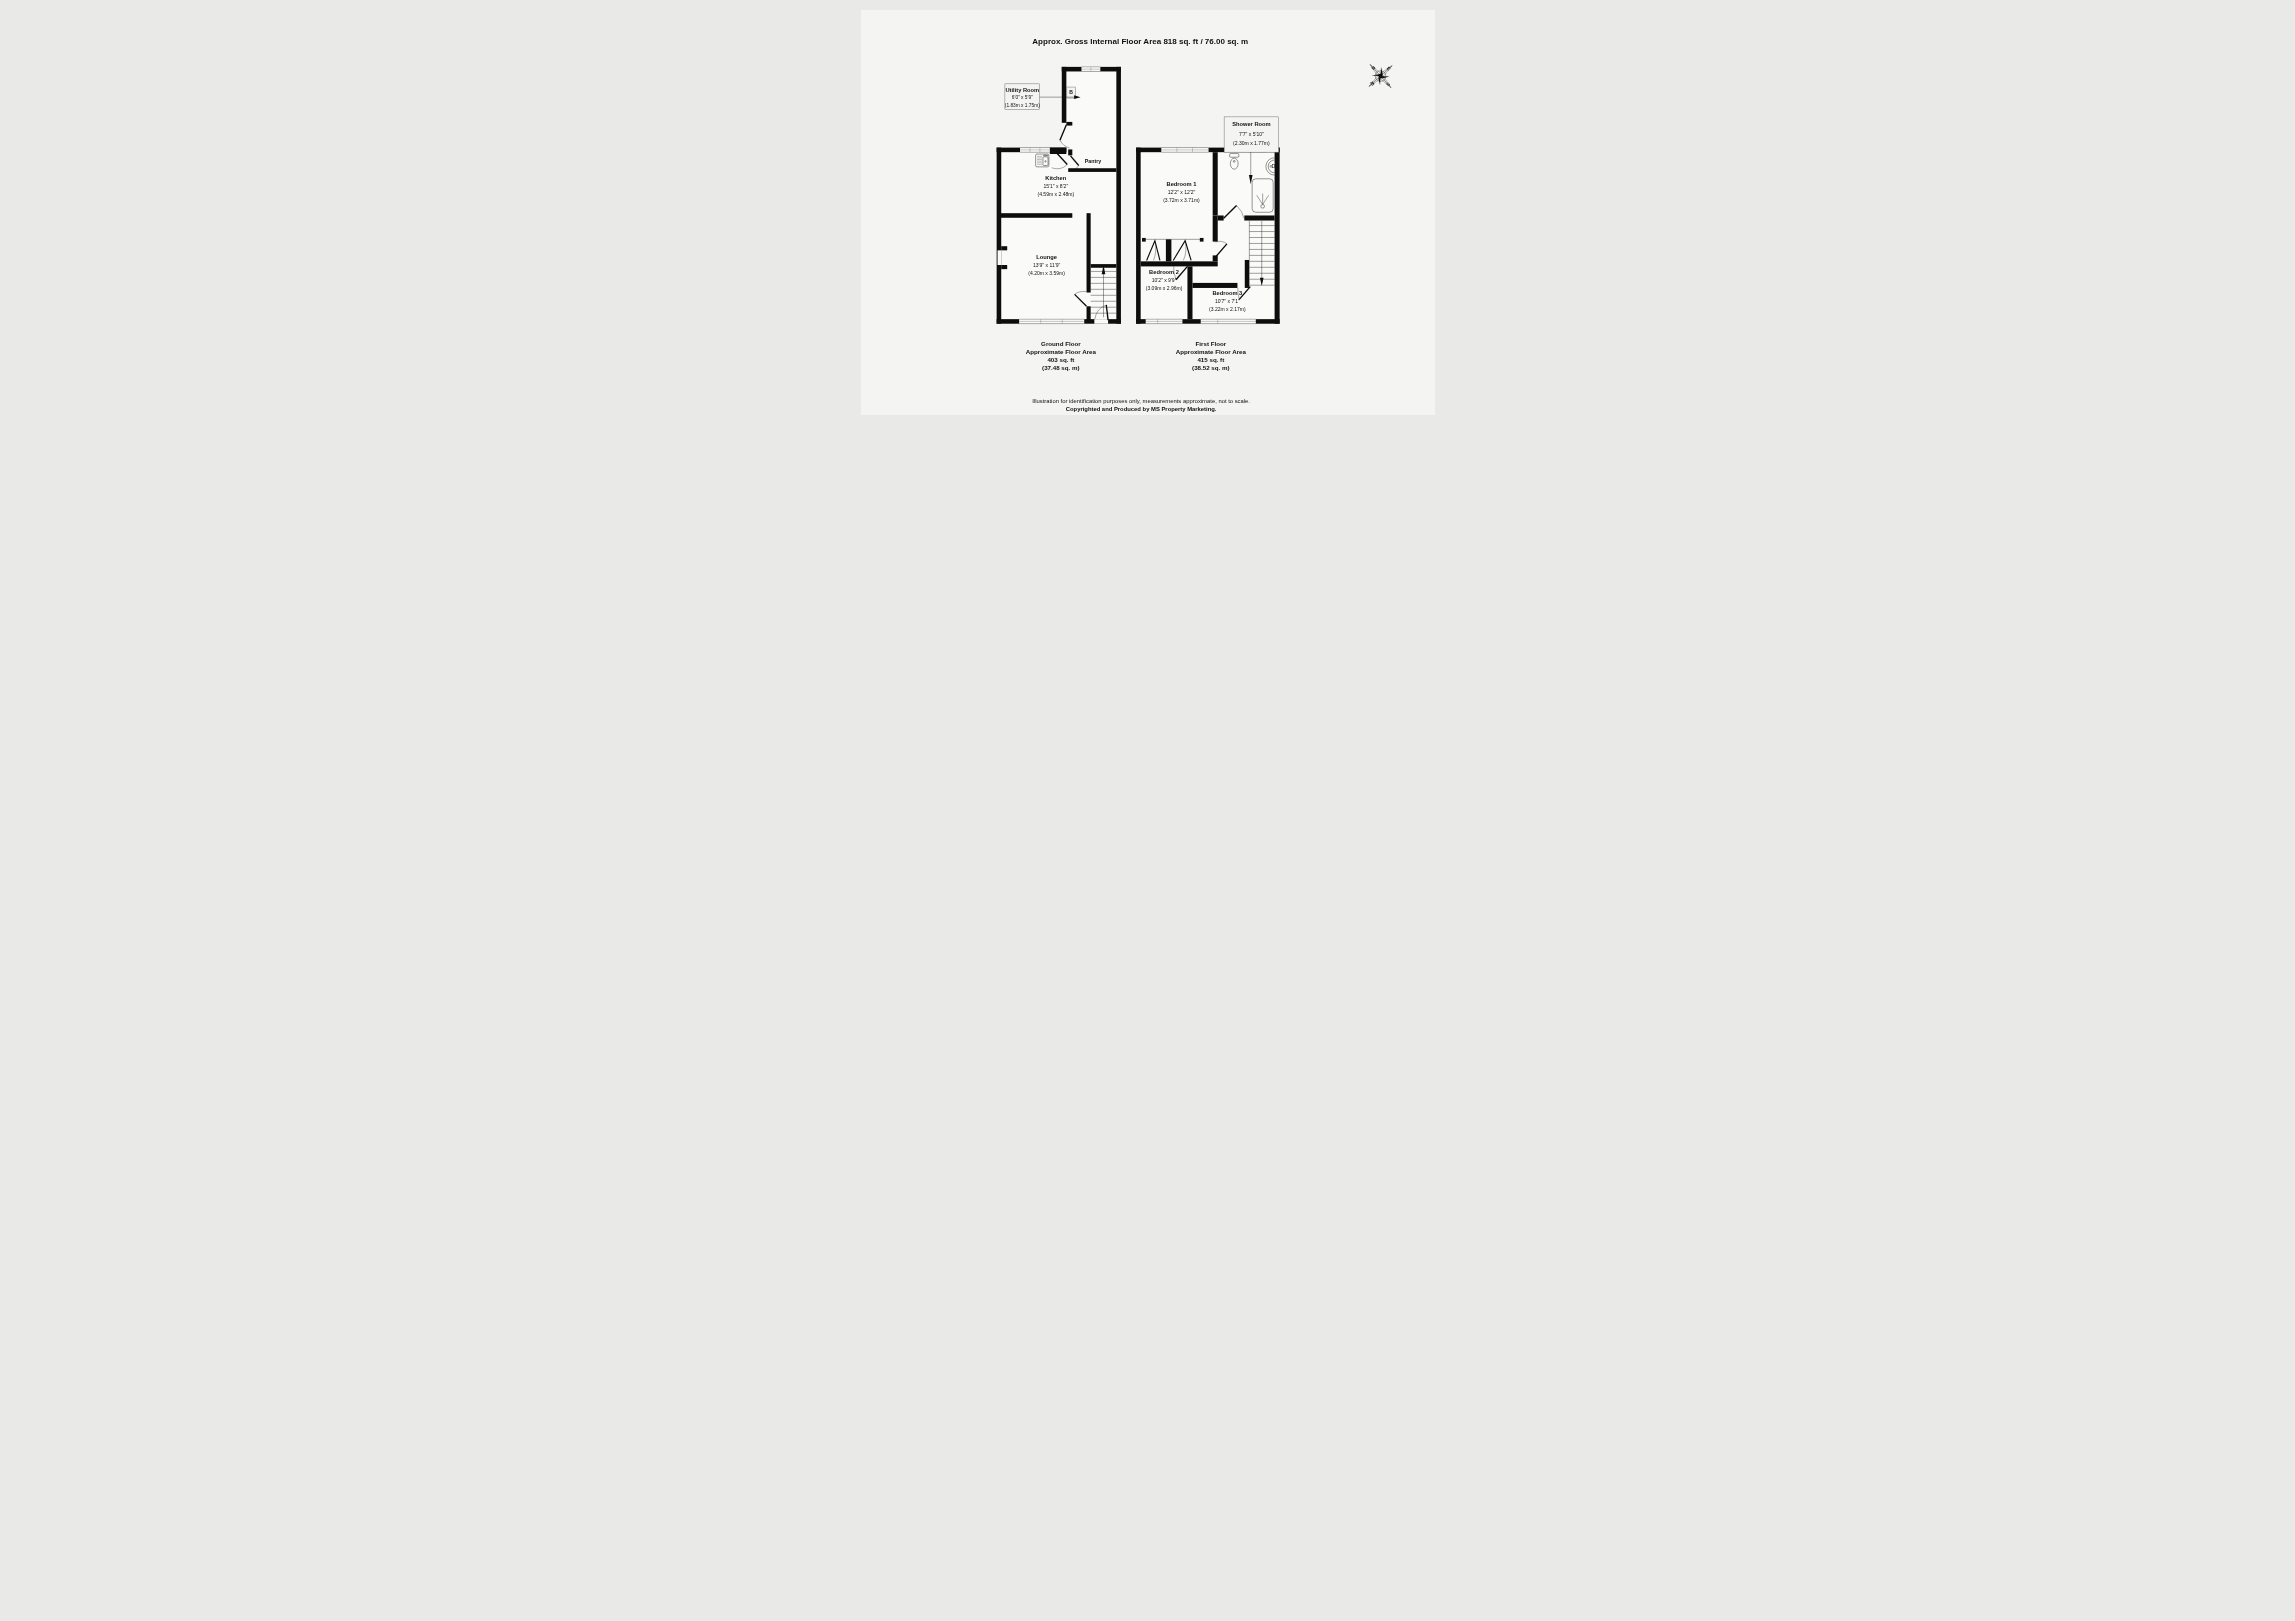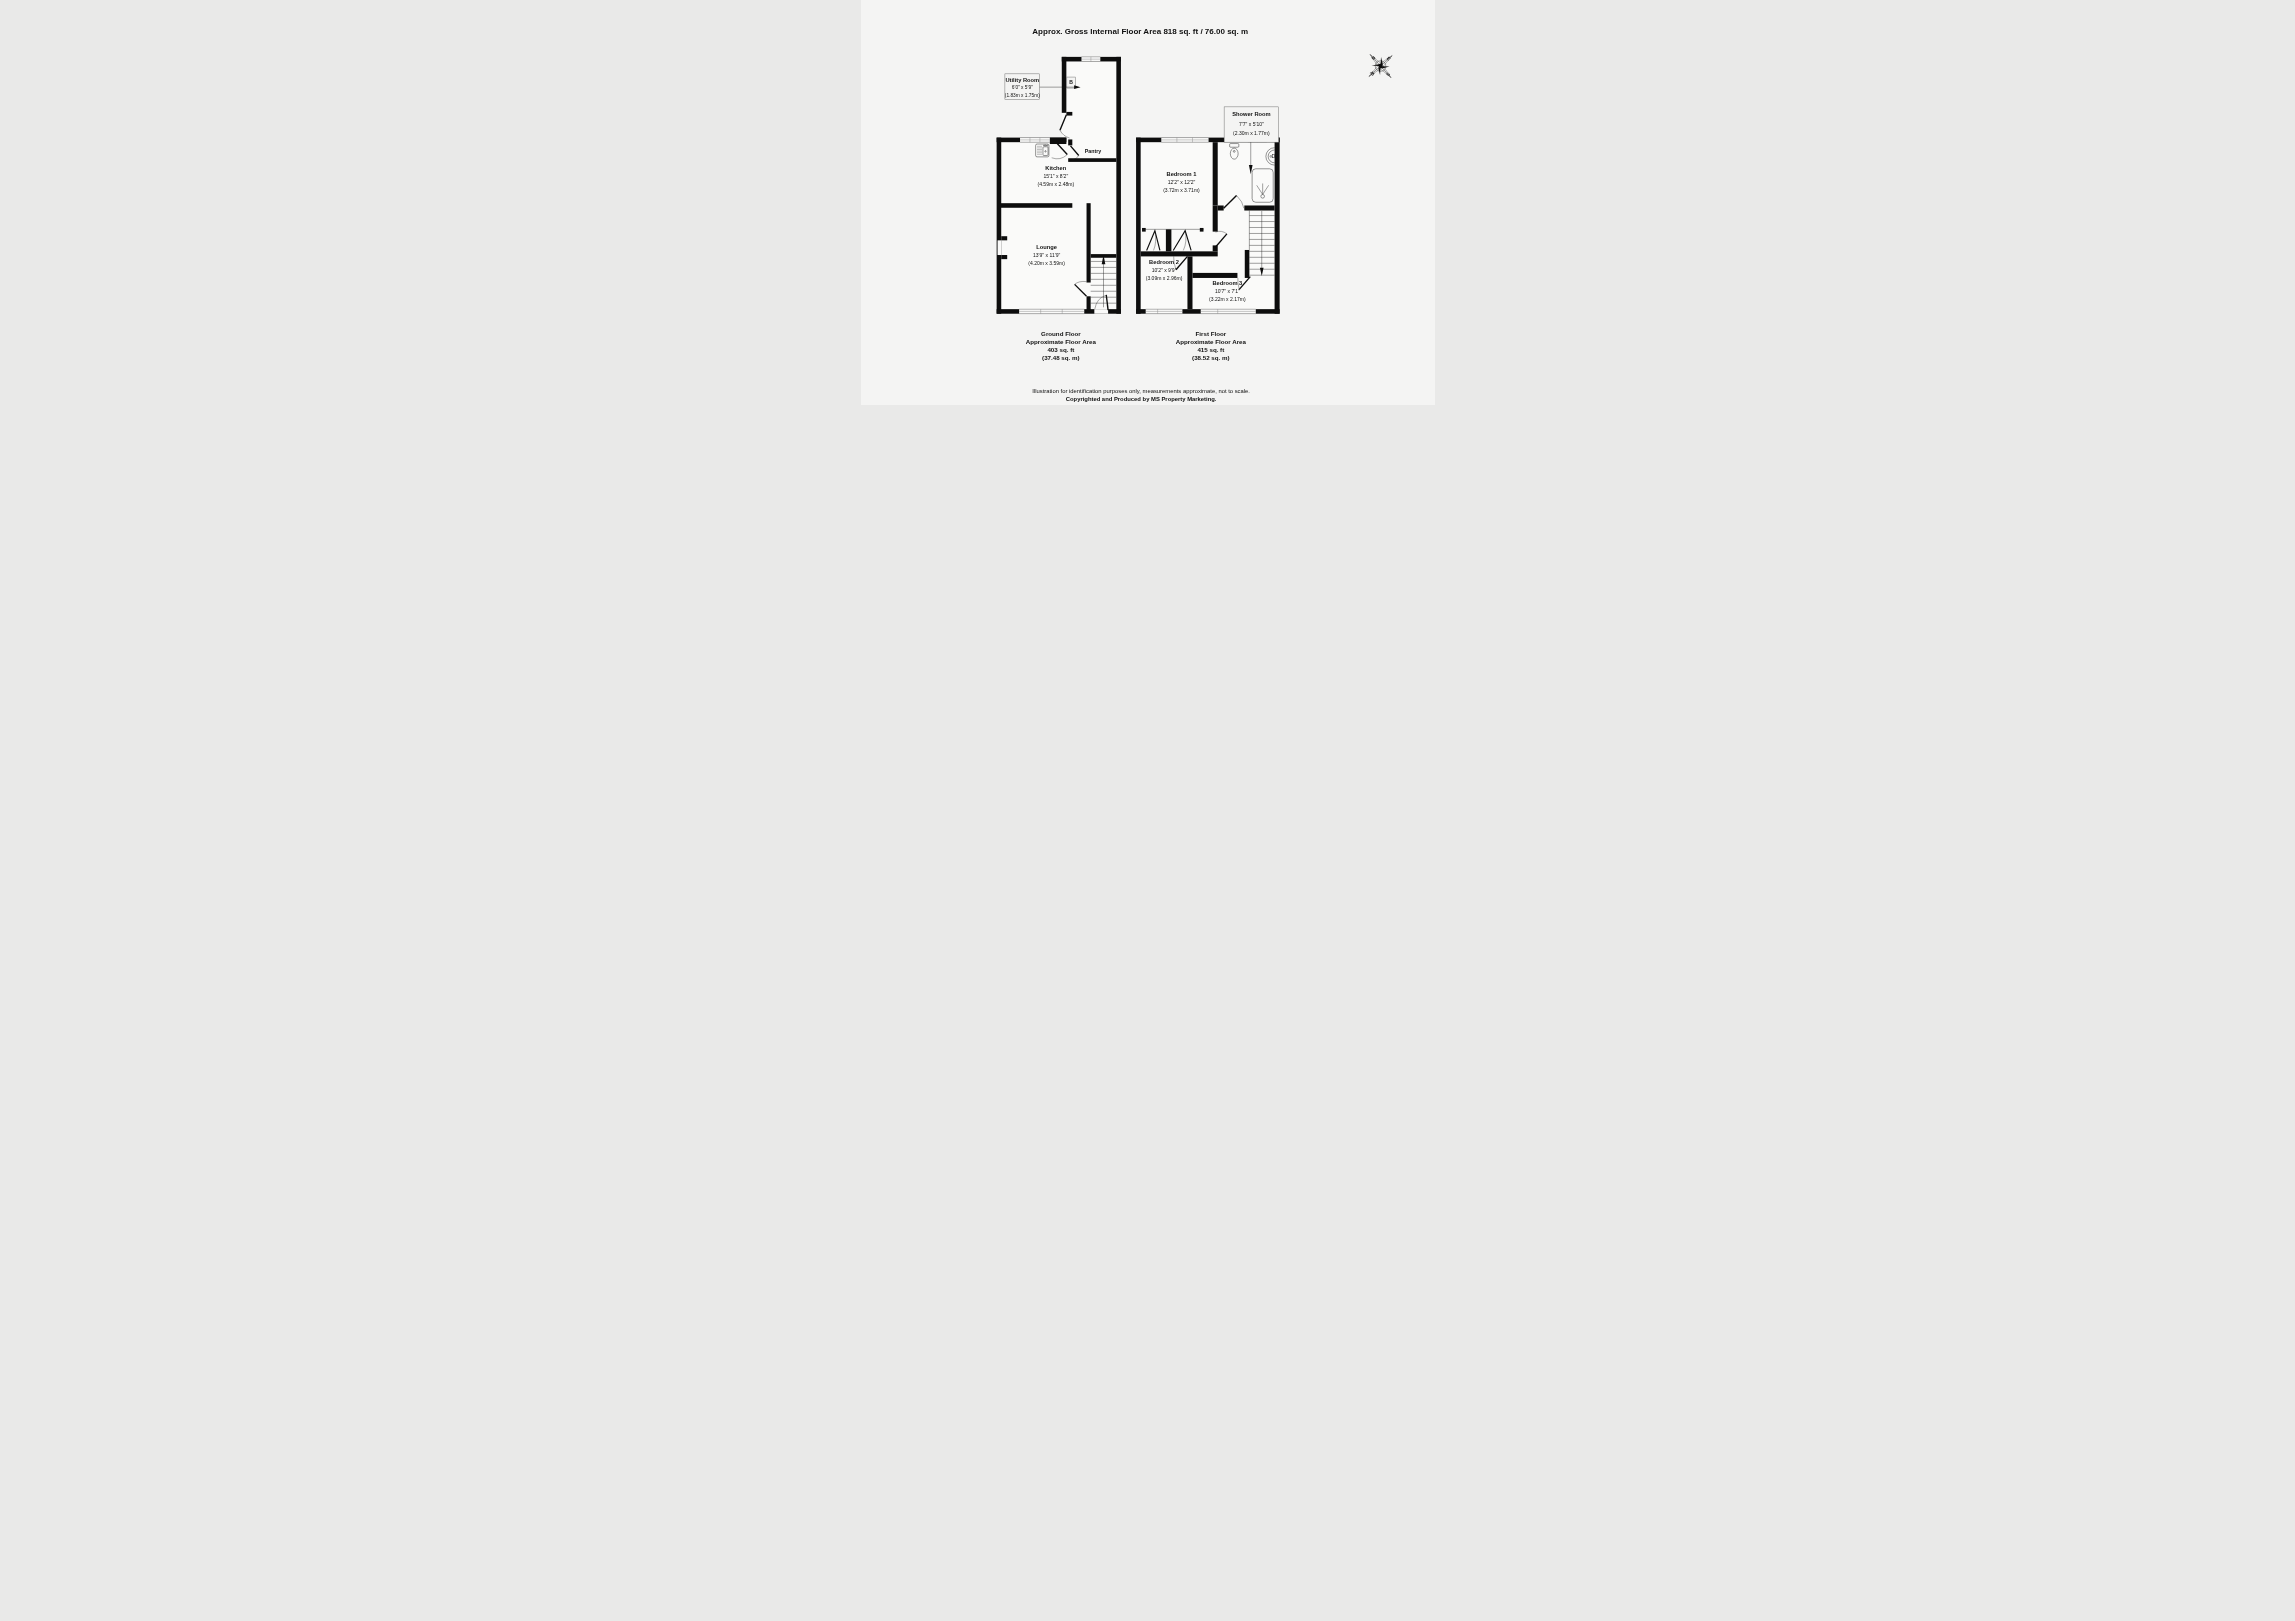--- a/index.html
+++ b/index.html
@@ -1,19 +1,19 @@
 <!DOCTYPE html>
 <html style="font-size:7.3px"><head>
 <meta charset="utf-8">
 <style>
   html,body{margin:0;padding:0;background:#e9e9e8;}
   .page{
     position:relative;
     width:574px;height:405px;
-    margin:0 auto;
+    margin:10px auto;
     background:#f4f4f3;
     font-family:"Liberation Sans", sans-serif;
   }
   svg{display:block;width:574px;height:405px;}
   text{fill:#111;}
   .t-title{font-size:17.5px;font-weight:bold;}
   .t-room{font-size:12.5px;font-weight:bold;}
   .t-dim{font-size:11px;}
   .t-small{font-size:10.5px;}
   .t-caption{font-size:13.5px;font-weight:bold;}

